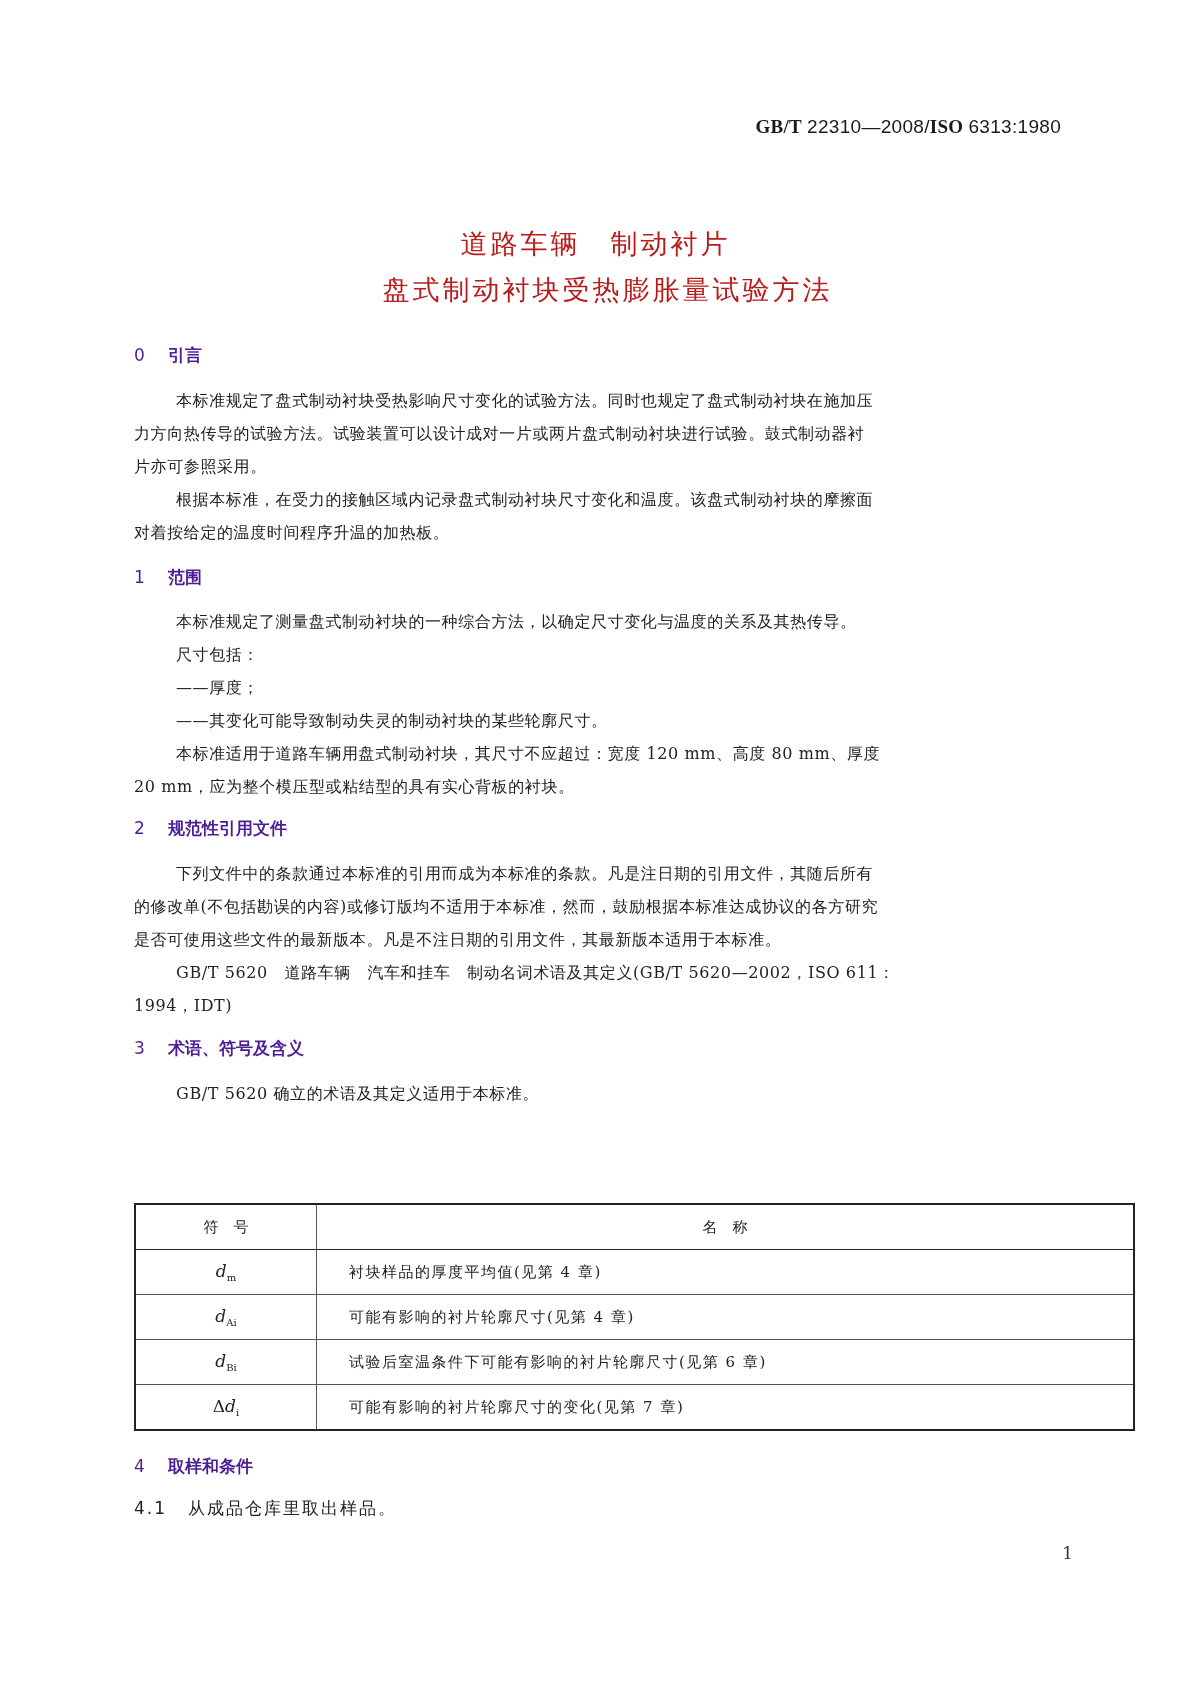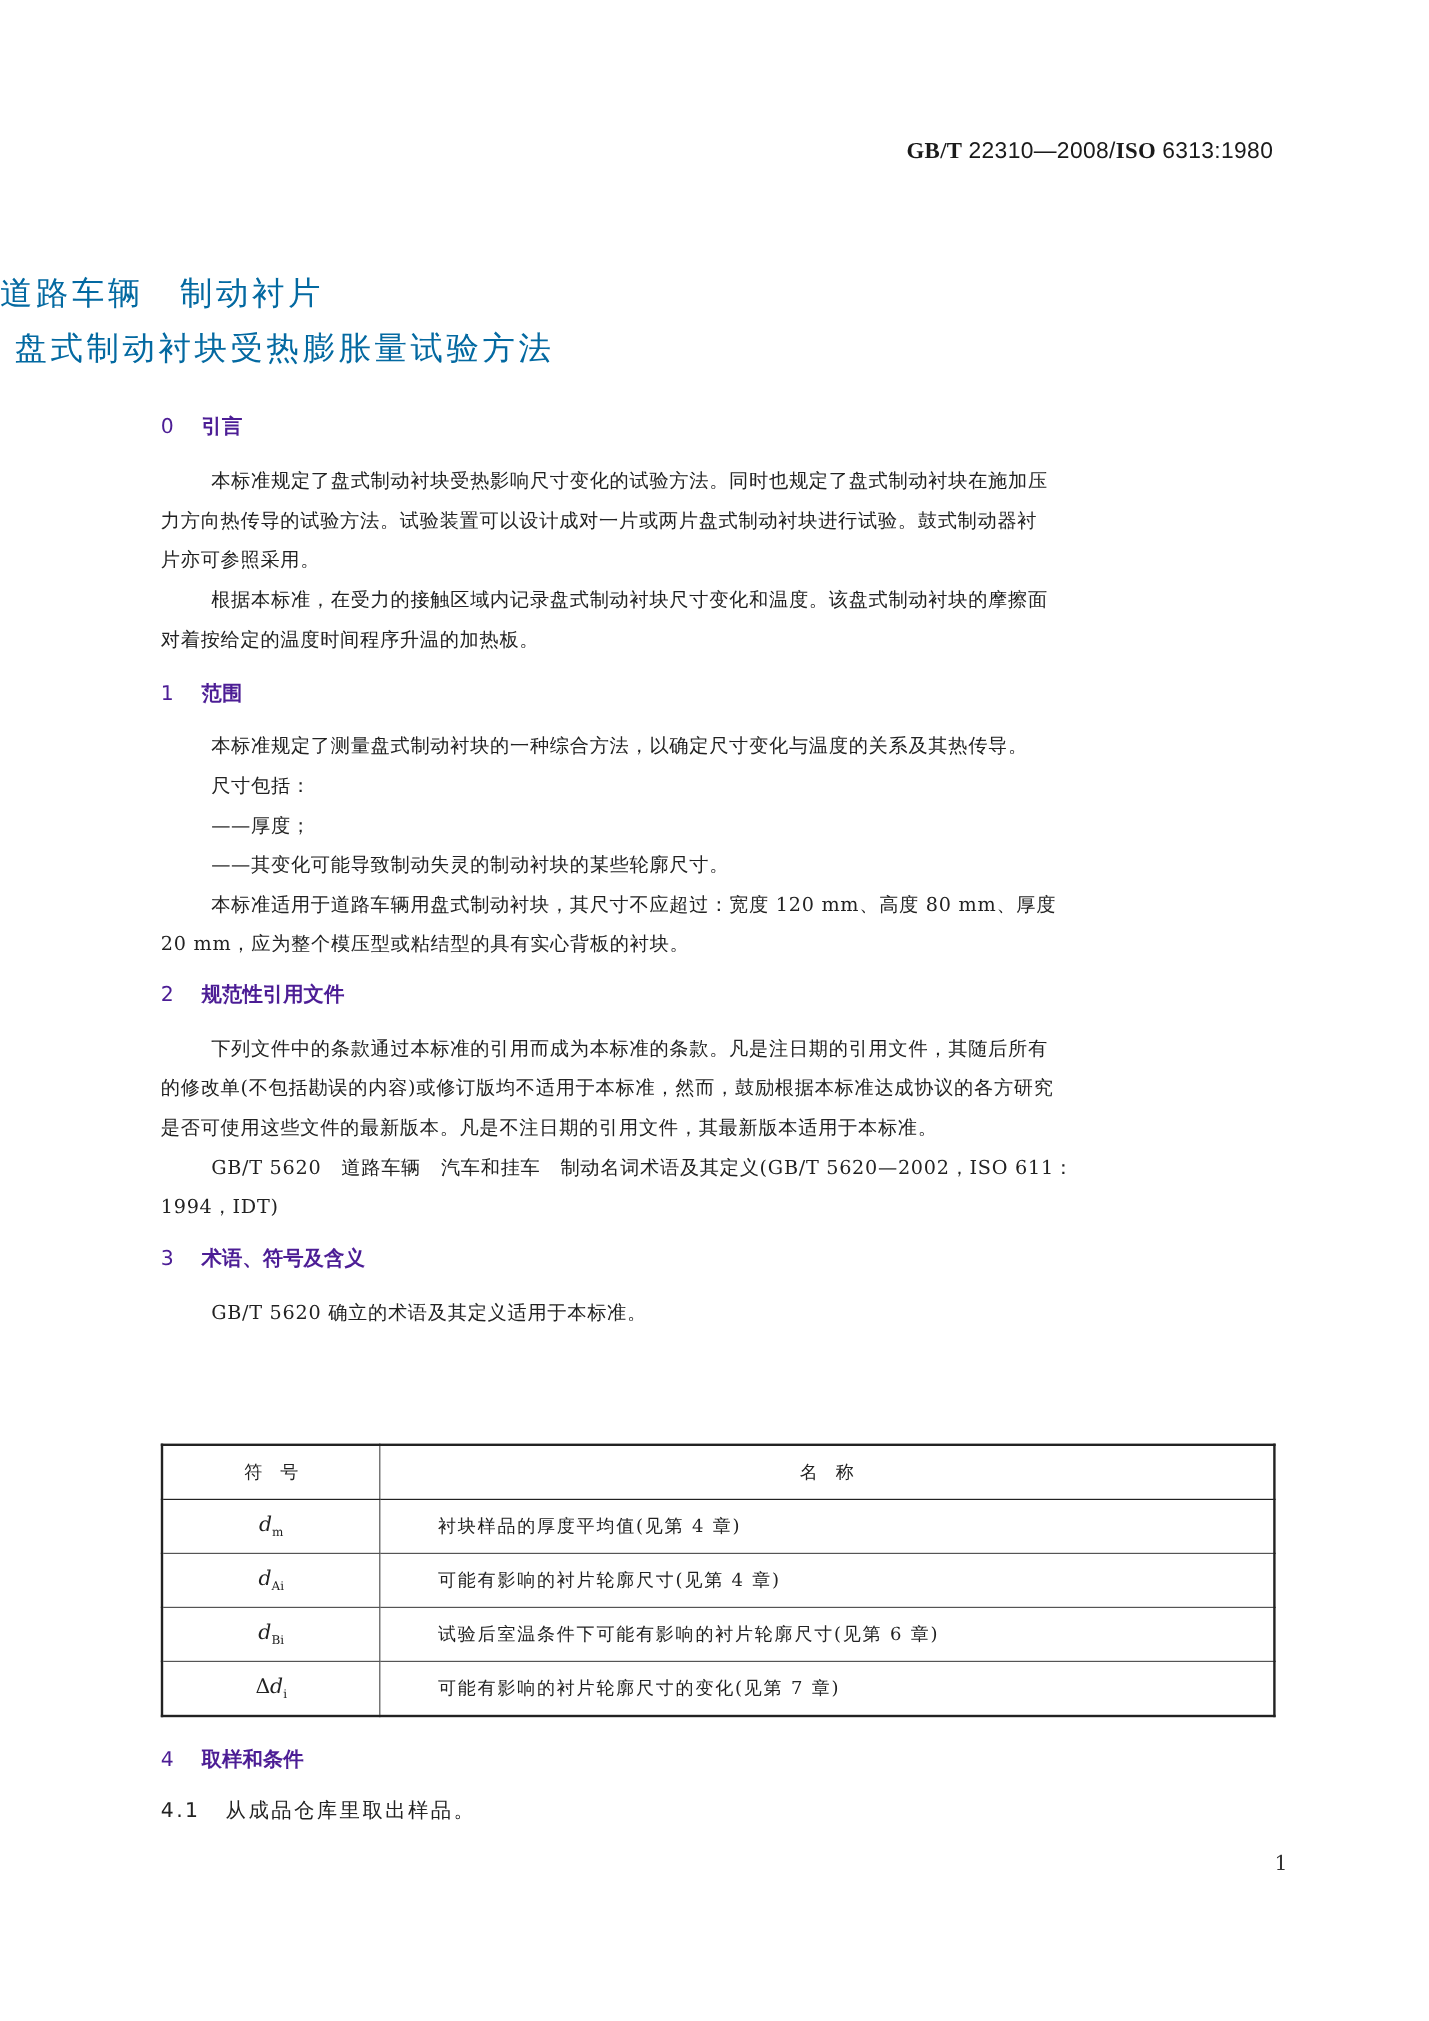--- a/index.html
+++ b/index.html
@@ -2,37 +2,37 @@
 <html><head>
 <meta charset="utf-8">
 <style>
   html, body { margin: 0; padding: 0; background: #ffffff; }
   body { width: 1191px; height: 1684px; position: relative; overflow: hidden;
          font-family: "DejaVu Serif", "Liberation Serif", serif; color: #1a1a1a; }
   .header-code { position: absolute; top: 116px; right: 130px; font-size: 19px; letter-spacing: 0.3px;
                  font-family: "Liberation Serif", serif; }
   .header-code b { font-weight: bold; }
   .header-code .num { font-family: "Liberation Sans", sans-serif; font-weight: normal; }
-  .title { position: absolute; left: 0; width: 1191px; 
-           font-family: "DejaVu Sans", sans-serif; font-size: 27px; letter-spacing: 3px; color: #0369a1; }
+  .title { position: absolute; left: 0; width: 1191px; text-align: center;
+           font-family: "DejaVu Sans", sans-serif; font-size: 27px; letter-spacing: 3px; color: #b91c1c; }
   .title.l1 { top: 226px; }
   .title.l2 { top: 272px; margin-left: 12px; }
   .sec { position: absolute; left: 134px; font-family: "DejaVu Sans", sans-serif; font-size: 17px;
          font-weight: bold; color: #4c1d95; }
   .sec .no { display: inline-block; width: 34px; font-weight: normal; }
   .para { position: absolute; left: 134px; width: 928px; font-size: 16px; line-height: 33px;
           text-align: justify; color: #222; letter-spacing: 0.6px; }
   .para .line { display: block; white-space: nowrap; }
   .ind { padding-left: 42px; }
-  table.sym { position: absolute; left: 134px; top: 1203px; width: 929px; border-collapse: collapse;
+  table.sym { position: absolute; left: 134px; top: 1203px; width: 1001px; border-collapse: collapse;
               border: 2px solid #222; font-size: 15px; color: #222; }
   table.sym td, table.sym th { border: 1px solid #555; height: 44px; padding: 0; font-weight: normal; }
   table.sym th { border-bottom: 1.5px solid #222; }
   table.sym .c1 { width: 180px; text-align: center; }
-  table.sym .c2 { text-align: left; padding-left: 48px; letter-spacing: 1.5px; }
+  table.sym .c2 { text-align: left; padding-left: 32px; letter-spacing: 1.5px; }
   table.sym th.c2 { text-align: center; padding-left: 0; letter-spacing: 0; }
   .sym-v { font-style: italic; font-size: 17px; }
   .sym-v sub { font-style: normal; font-size: 10px; }
   .pageno { position: absolute; top: 1543px; right: 118px; font-size: 17px; color: #333; }
   .clause { position: absolute; left: 134px; font-family: "DejaVu Sans", sans-serif; font-size: 17px;
             letter-spacing: 2px; color: #222; }
 </style>
 </head>
 <body>
 

